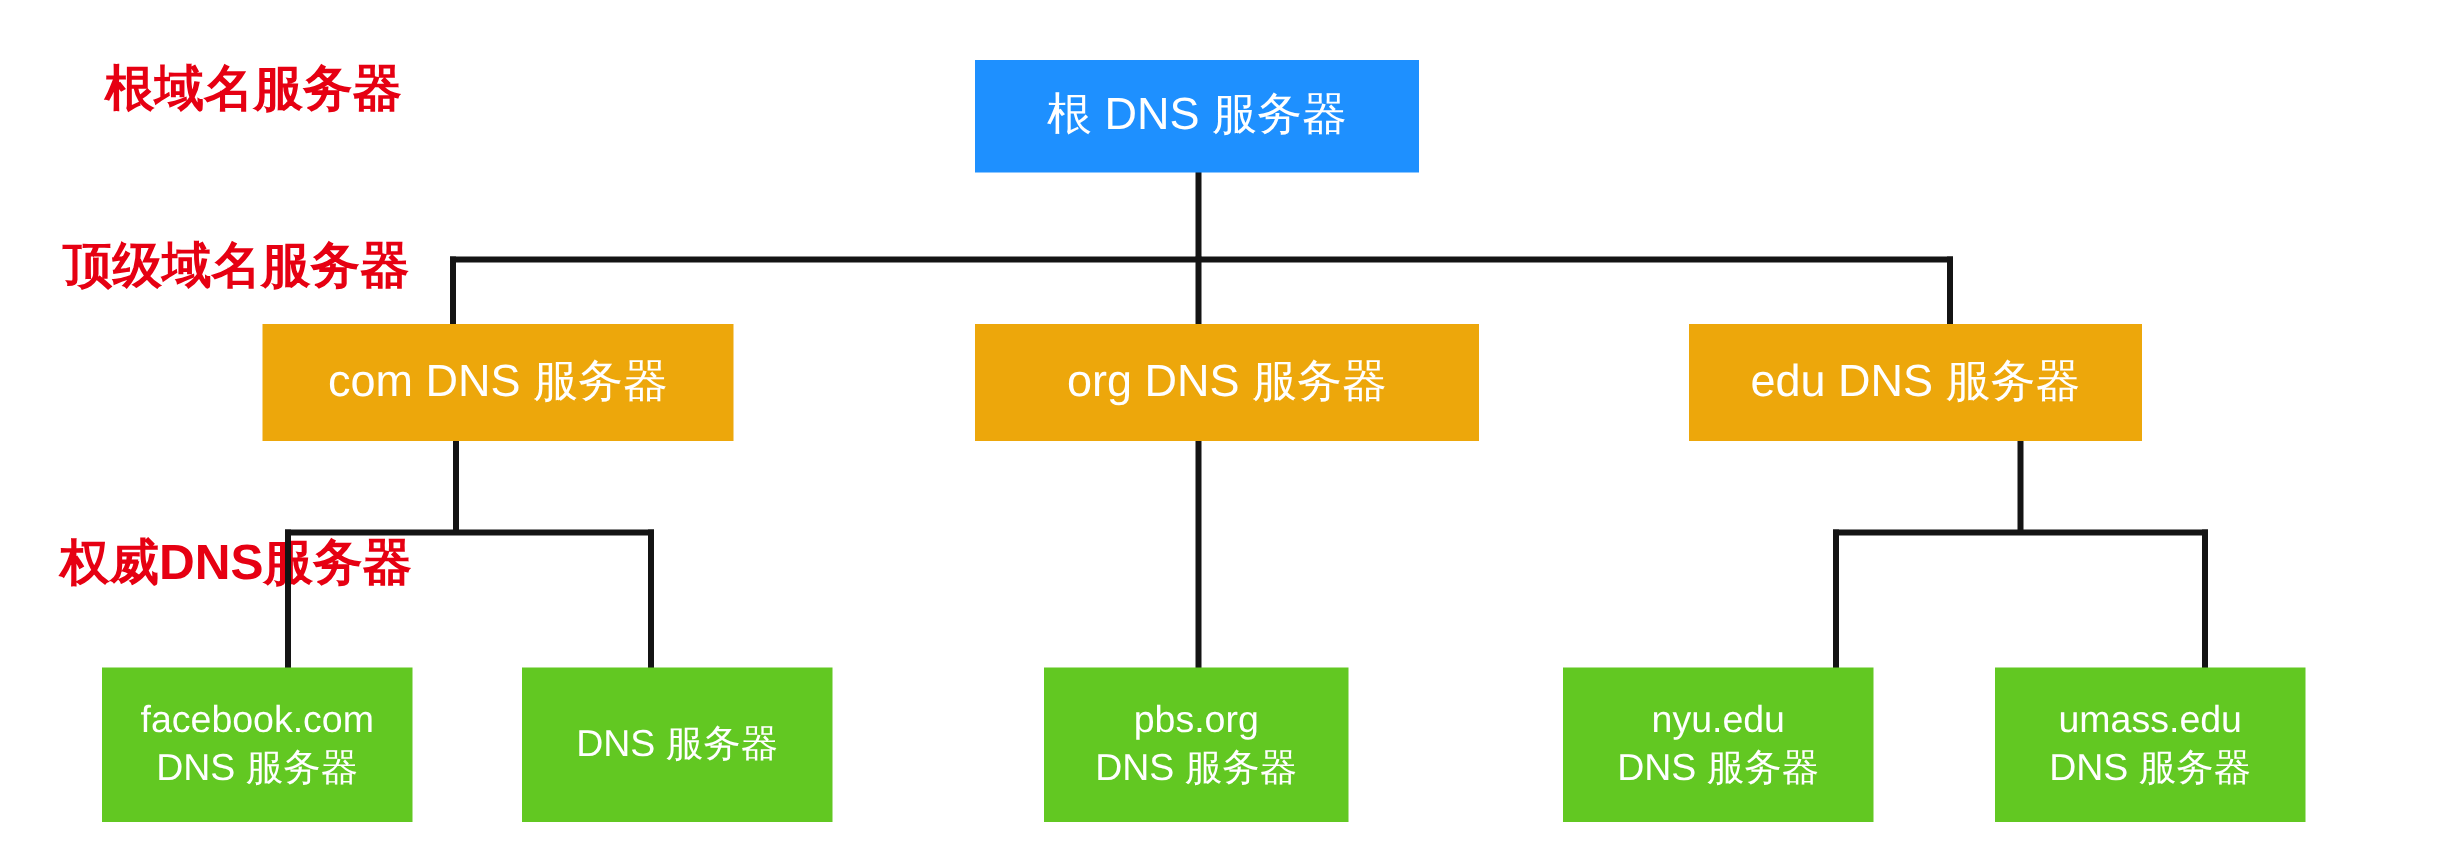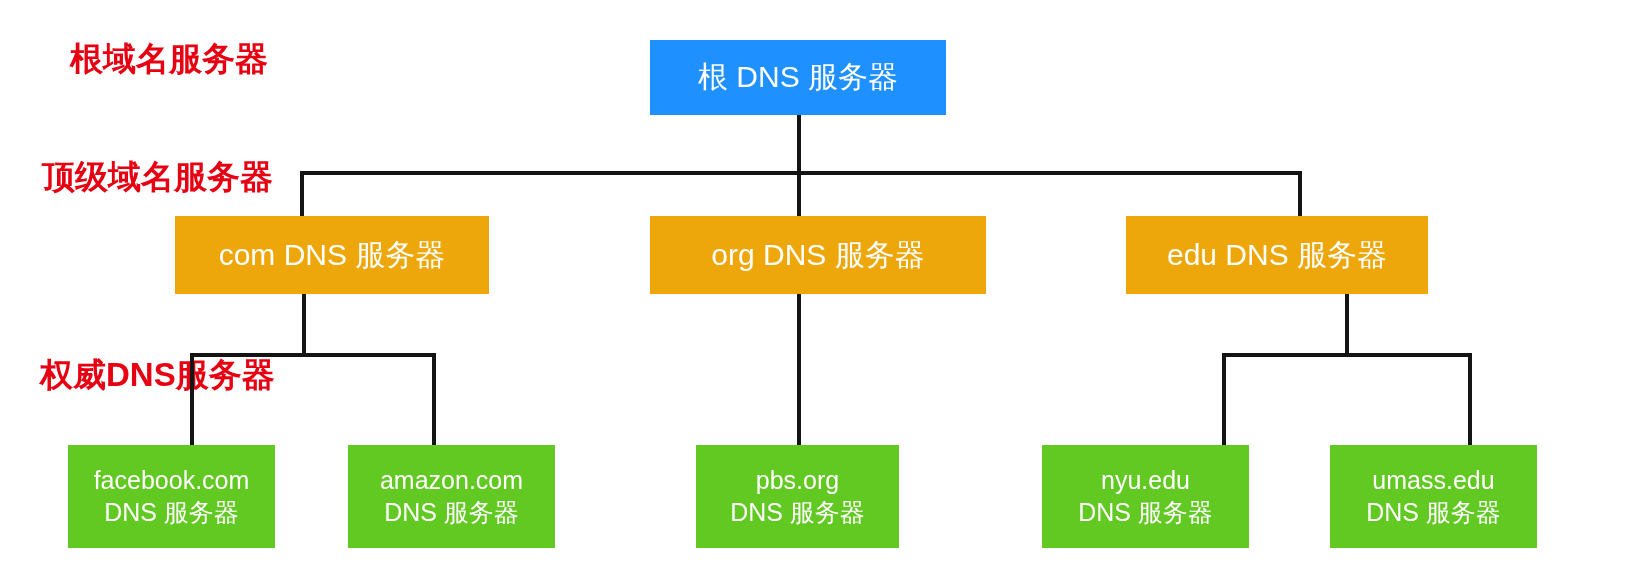--- a/index.html
+++ b/index.html
@@ -122,21 +122,20 @@
   <div class="node node-tld" style="left:1126px; top:216px; width:302px; height:78px;">
     <span class="line1">edu DNS 服务器</span>
   </div>
 
   <div class="node node-auth" style="left:68px; top:445px; width:207px; height:103px;align-items:center;">
     <span class="line1">facebook.com</span>
     <span class="line2">DNS 服务器</span>
   </div>
 
   <div class="node node-auth" style="left:348px; top:445px; width:207px; height:103px;">
-    <span class="line1">amazon.com</span>
     <span class="line2">DNS 服务器</span>
   </div>
 
   <div class="node node-auth" style="left:696px; top:445px; width:203px; height:103px;">
     <span class="line1">pbs.org</span>
     <span class="line2">DNS 服务器</span>
   </div>
 
   <div class="node node-auth" style="left:1042px; top:445px; width:207px; height:103px;">
     <span class="line1">nyu.edu</span>

